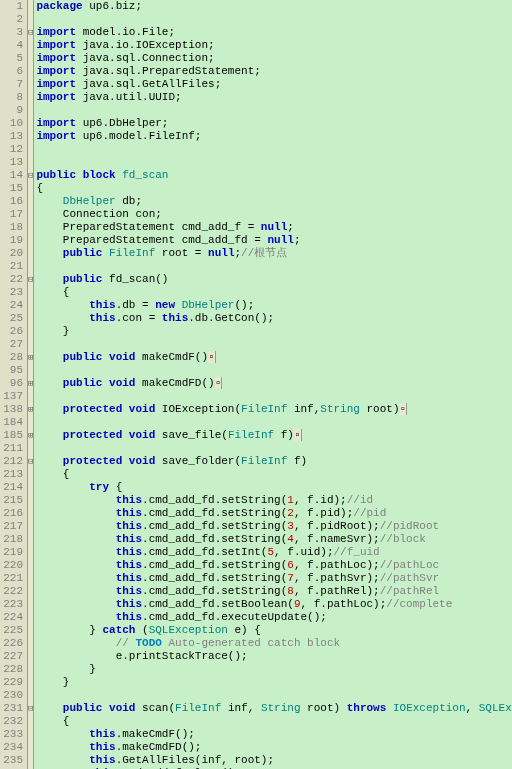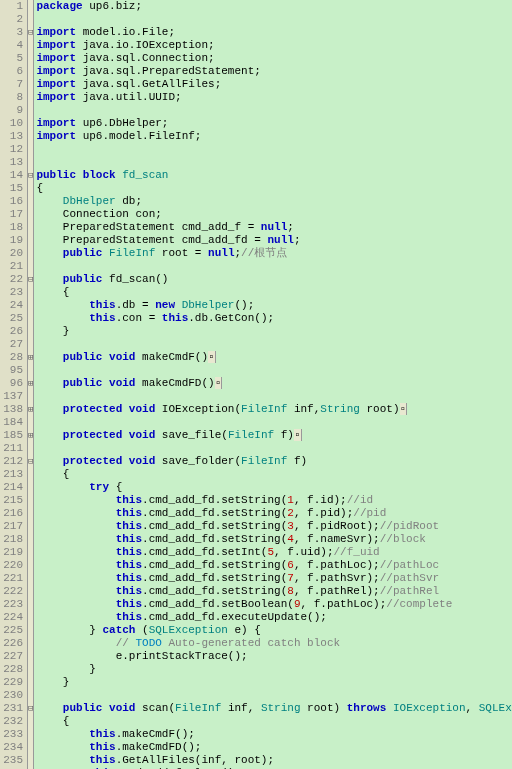--- a/index.html
+++ b/index.html
@@ -8,21 +8,21 @@
 .gutter{background:#e0e0c8;color:#808080;text-align:right;padding:0 4px;user-select:none;min-width:28px;border-right:1px solid #999}
 .gutter .ln{height:13px;line-height:13px;display:flex;justify-content:flex-end;align-items:center}
 .fold{background:#e8e8d0;width:12px;border-right:1px solid #999}
 .fold .f{height:13px;display:flex;align-items:center;justify-content:center;color:#666;font-size:9px}
 .code{flex:1;background:#c8f0c8;padding-left:2px}
 .line{height:13px;line-height:13px;white-space:pre}
 .kw{color:#0000c0;font-weight:bold}
 .tp{color:#008080}
 .num{color:#c00000}
 .cmt{color:#808080}
-.todo{color:#0080c0;font-weight:normal}
+.todo{color:#0080c0;font-weight:bold}
 .fn{color:#000}
 .pk{color:#000}
 </style>
 </head>
 <body>
 
 <div class="editor">
 <div class="gutter" id="gutter">
       <div class="ln">1</div>
       <div class="ln">2</div>

